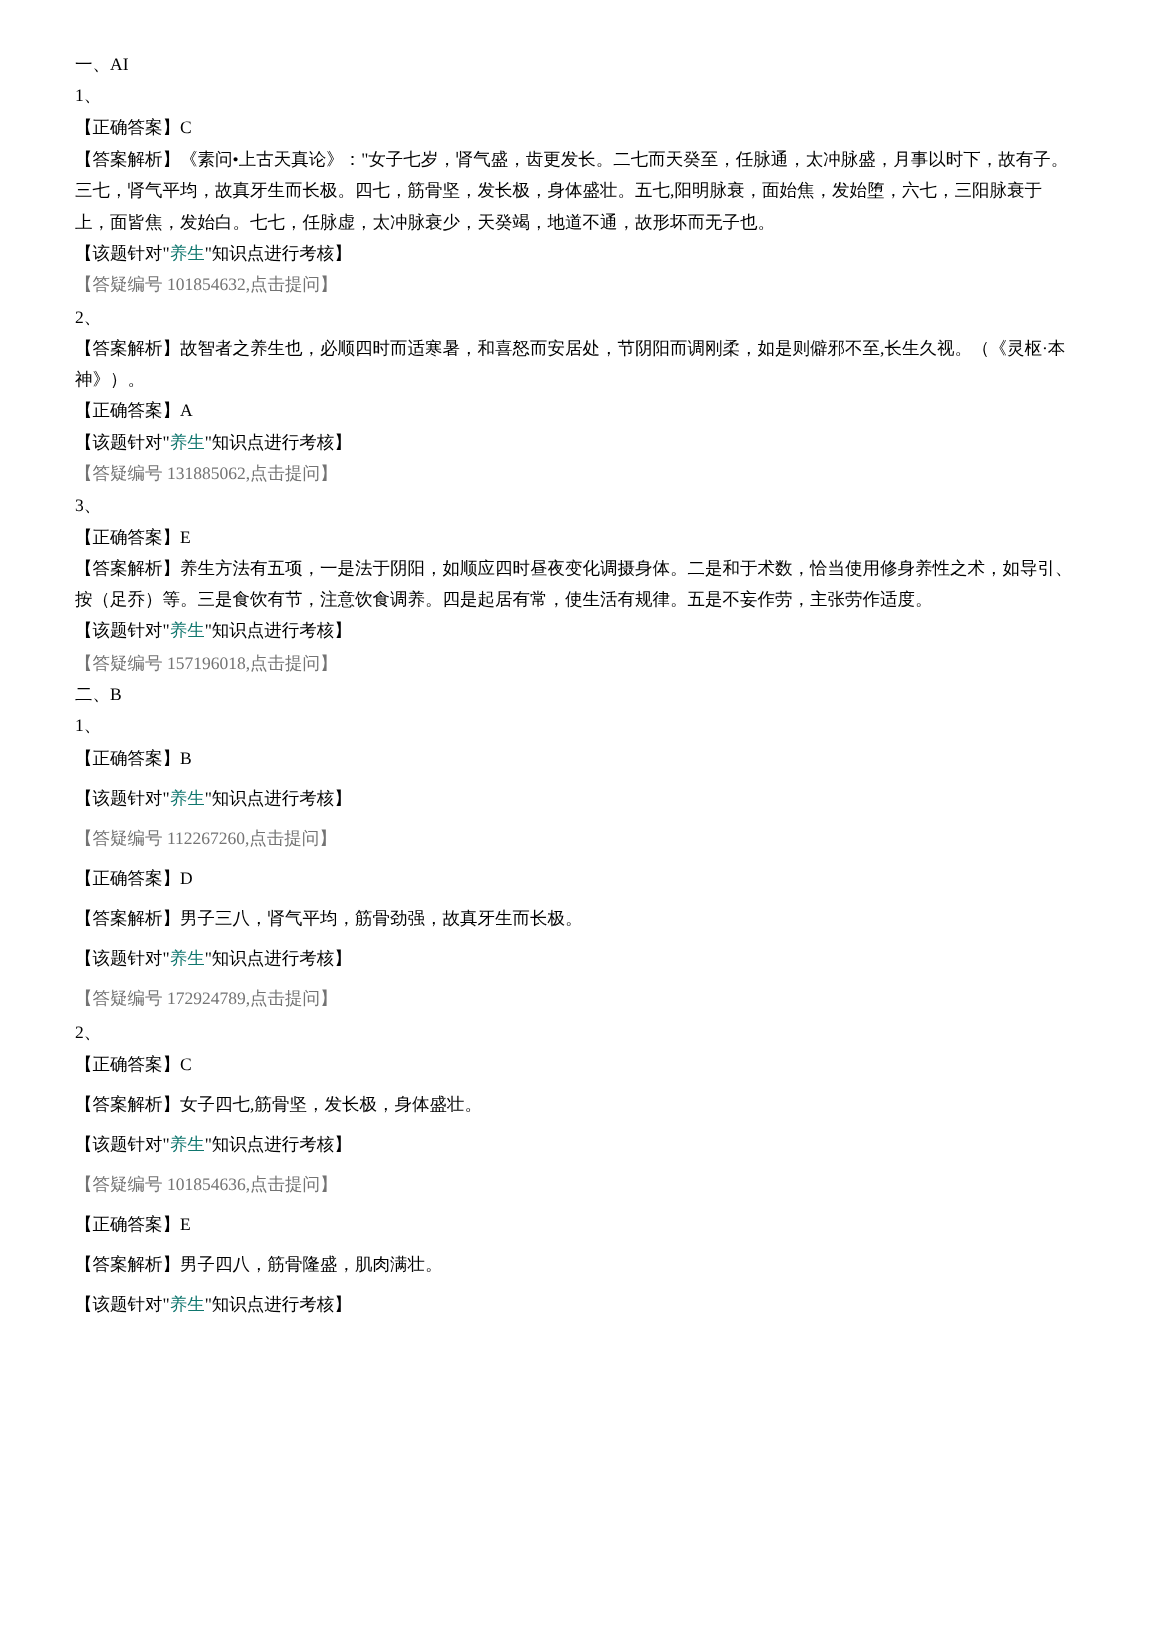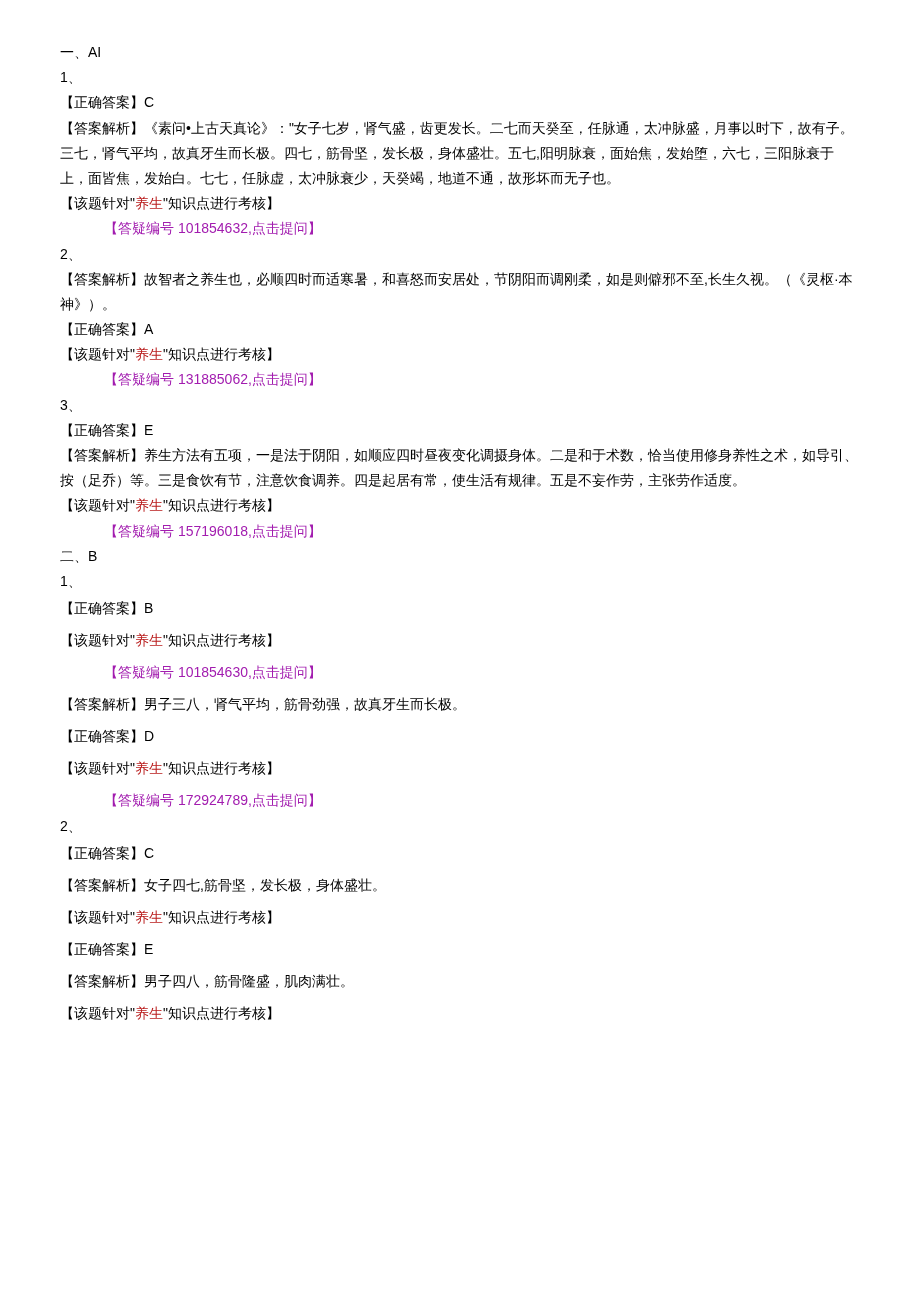--- a/index.html
+++ b/index.html
@@ -9,27 +9,27 @@
     font-size: 14px;
     line-height: 1.8;
     color: #000;
     background: #fff;
     width: 920px;
     box-sizing: border-box;
   }
   .line {
     margin: 0;
     padding: 0;
+    font-family: Liberation Serif, serif;
   }
   .green {
-    color: #b91c1c;
+    color: #0f766e;
   }
   .blue {
-    color: #a21caf;
-    margin-left: 44px;
+    color: #737373;
   }
   .section-b {
     line-height: 2.0;
   }
   .section-b .line {
     margin-bottom: 4px;
   }
 </style>
 </head>
 <body>
@@ -55,33 +55,34 @@
 <p class="line"><span>【答案解析】</span><span>养生方法有五项，一是法于阴阳，如顺应四时昼夜变化调摄身体。二是和于术数，恰当使用修身养性之术，如导引、按（足乔）等。三是食饮有节，注意饮食调养。四是起居有常，使生活有规律。五是不妄作劳，主张劳作适度。</span></p>
 <p class="line"><span>【该题针对"</span><span class="green">养生</span><span>"知识点进行考核】</span></p>
 <p class="line blue"><span>【答疑编号 </span><span>157196018</span><span>,点击提问】</span></p>
 
 <p class="line">二、B</p>
 <p class="line">1、</p>
 
 <div class="section-b">
 <p class="line"><span>【正确答案】</span><span>B</span></p>
 <p class="line"><span>【该题针对"</span><span class="green">养生</span><span>"知识点进行考核】</span></p>
-<p class="line blue"><span>【答疑编号 </span><span>101854630</span><span>,点击提问】</span></p>
+<p class="line blue"><span>【答疑编号 </span><span>112267260</span><span>,点击提问】</span></p>
 
+<p class="line"><span>【正确答案】</span><span>D</span></p>
 <p class="line"><span>【答案解析】</span><span>男子三八，肾气平均，筋骨劲强，故真牙生而长极。</span></p>
-<p class="line"><span>【正确答案】</span><span>D</span></p>
 <p class="line"><span>【该题针对"</span><span class="green">养生</span><span>"知识点进行考核】</span></p>
 <p class="line blue" style="margin-bottom:0"><span>【答疑编号 </span><span>172924789</span><span>,点击提问】</span></p>
 </div>
 
 <p class="line">2、</p>
 
 <div class="section-b">
 <p class="line"><span>【正确答案】</span><span>C</span></p>
 <p class="line"><span>【答案解析】</span><span>女子四七,筋骨坚，发长极，身体盛壮。</span></p>
 <p class="line"><span>【该题针对"</span><span class="green">养生</span><span>"知识点进行考核】</span></p>
+<p class="line blue"><span>【答疑编号 </span><span>101854636</span><span>,点击提问】</span></p>
 
 <p class="line"><span>【正确答案】</span><span>E</span></p>
 <p class="line"><span>【答案解析】</span><span>男子四八，筋骨隆盛，肌肉满壮。</span></p>
 <p class="line"><span>【该题针对"</span><span class="green">养生</span><span>"知识点进行考核】</span></p>
 </div>
 
 </div>
 
 </body></html>

